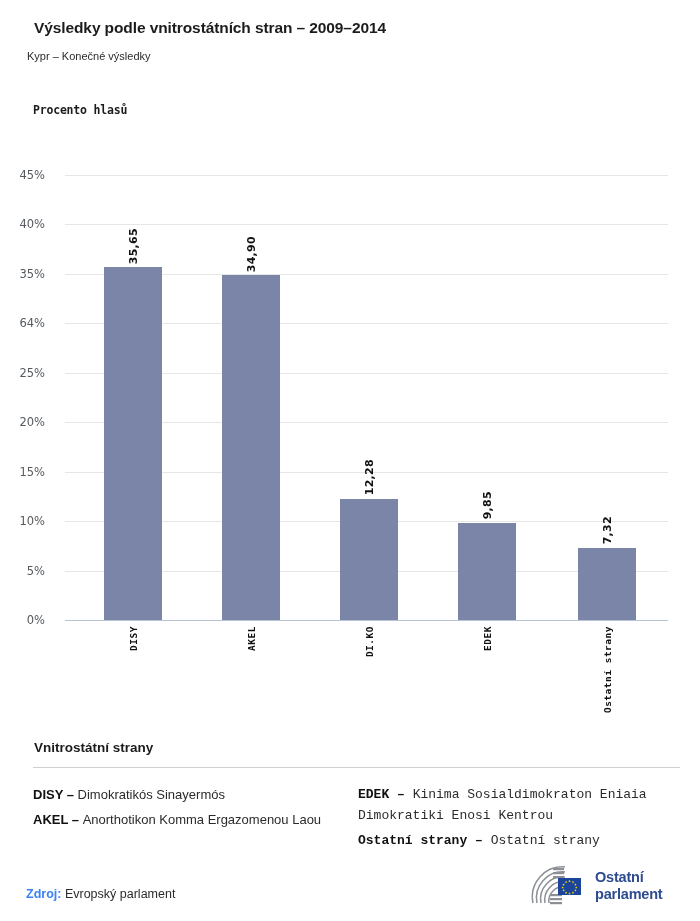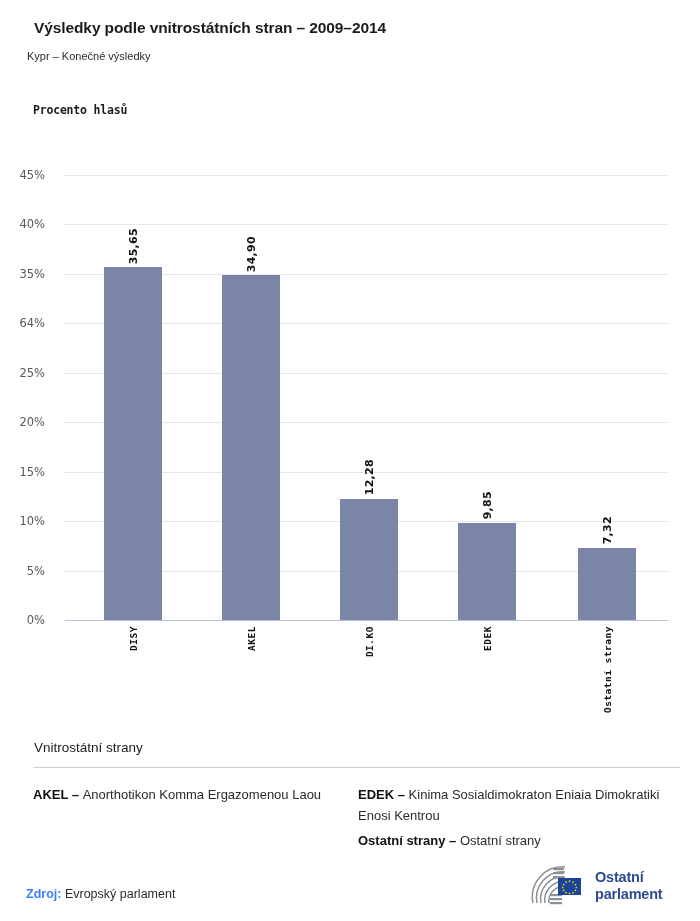--- a/index.html
+++ b/index.html
@@ -90,33 +90,33 @@
   .cat-label span {
     writing-mode:vertical-rl;
     transform:rotate(180deg);
     white-space:nowrap;
     letter-spacing:0.5px;
   }
 
   
   #legend-heading {
     position:absolute; left:34px; top:740px;
-    font-size:13.5px; font-weight:normal; color:#1c1c1c;
+    font-size:13.5px; font-weight:bold; color:#1c1c1c;
   }
   #legend-rule {
     position:absolute; left:33px; top:767px;
     width:647px; height:1px; background:#cfcfcf;
   }
   #legend-cols {
     position:absolute; left:33px; top:784px;
     width:650px;
     display:flex; gap:0;
   }
   .legend-col { width:325px; }
-  .legend-col.right { padding-left:0; }
+  .legend-col.right { padding-left:0;font-family:Liberation Mono, monospace; }
   .legend-entry {
     font-size:13px; line-height:21px; color:#2b2b2b;
     margin-bottom:4px;
   }
   .legend-entry .abbr { font-weight:bold; color:#111; }
   .legend-entry .sep { font-weight:bold; color:#111; }
 
   
   #source-line {
     position:absolute; left:26px; top:887px;
@@ -185,20 +185,21 @@
     <div class="bar" title="Ostatní strany: 7,32" style="left: 513px; height: 72.3867px; width: 58px; background: rgb(122, 133, 168);"></div>
     <div class="bar-value-wrap" style="left: 513px; bottom: 75.3867px;">
       <div class="bar-value" style="position: static; left: auto;">7,32</div>
     </div>
   </div>
 
 <div id="legend-heading">Vnitrostátní strany</div>
 <div id="legend-rule"></div>
 <div id="legend-cols">
   <div class="legend-col left" id="legend-col-left">
+      <div class="legend-entry"><span class="abbr">DISY</span><span class="sep"> – </span><span>Dimokratikós Sinayermós</span></div>
       <div class="legend-entry"><span class="abbr">AKEL</span><span class="sep"> – </span><span>Anorthotikon Komma Ergazomenou Laou</span></div>
     </div>
   <div class="legend-col right" id="legend-col-right">
       <div class="legend-entry"><span class="abbr">EDEK</span><span class="sep"> – </span><span>Kinima Sosialdimokraton Eniaia Dimokratiki Enosi Kentrou</span></div>
       <div class="legend-entry"><span class="abbr">Ostatní strany</span><span class="sep"> – </span><span>Ostatní strany</span></div>
     </div>
 </div>
 
 <div id="source-line">
   <span class="lbl">Zdroj:</span>

